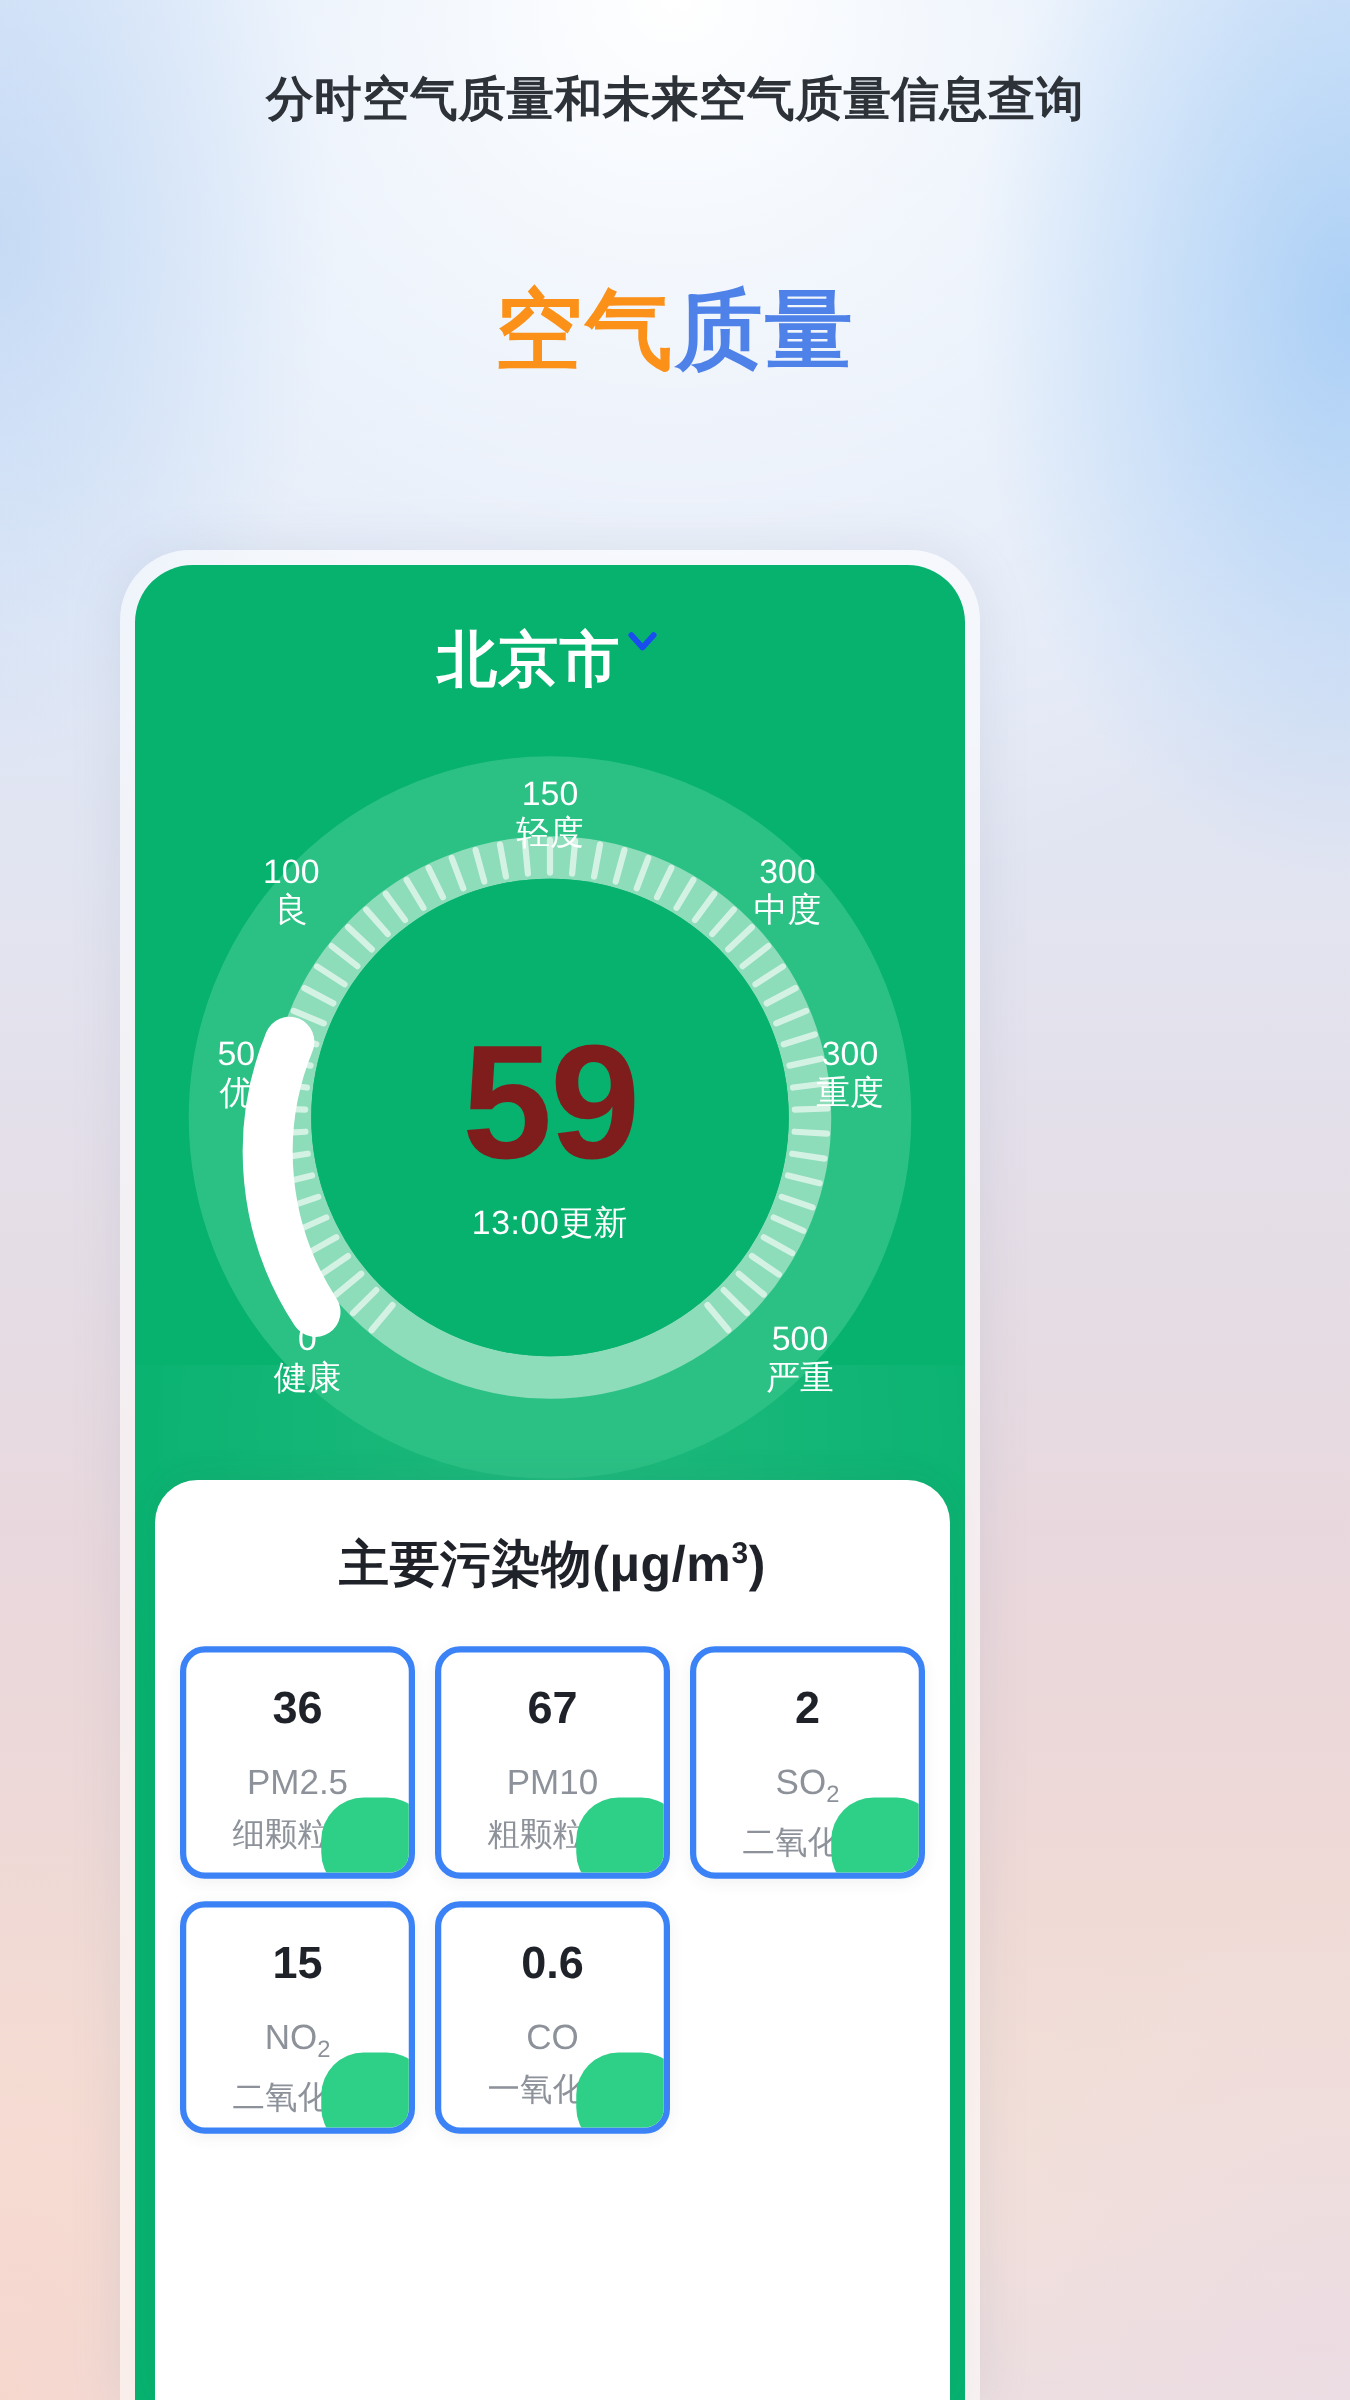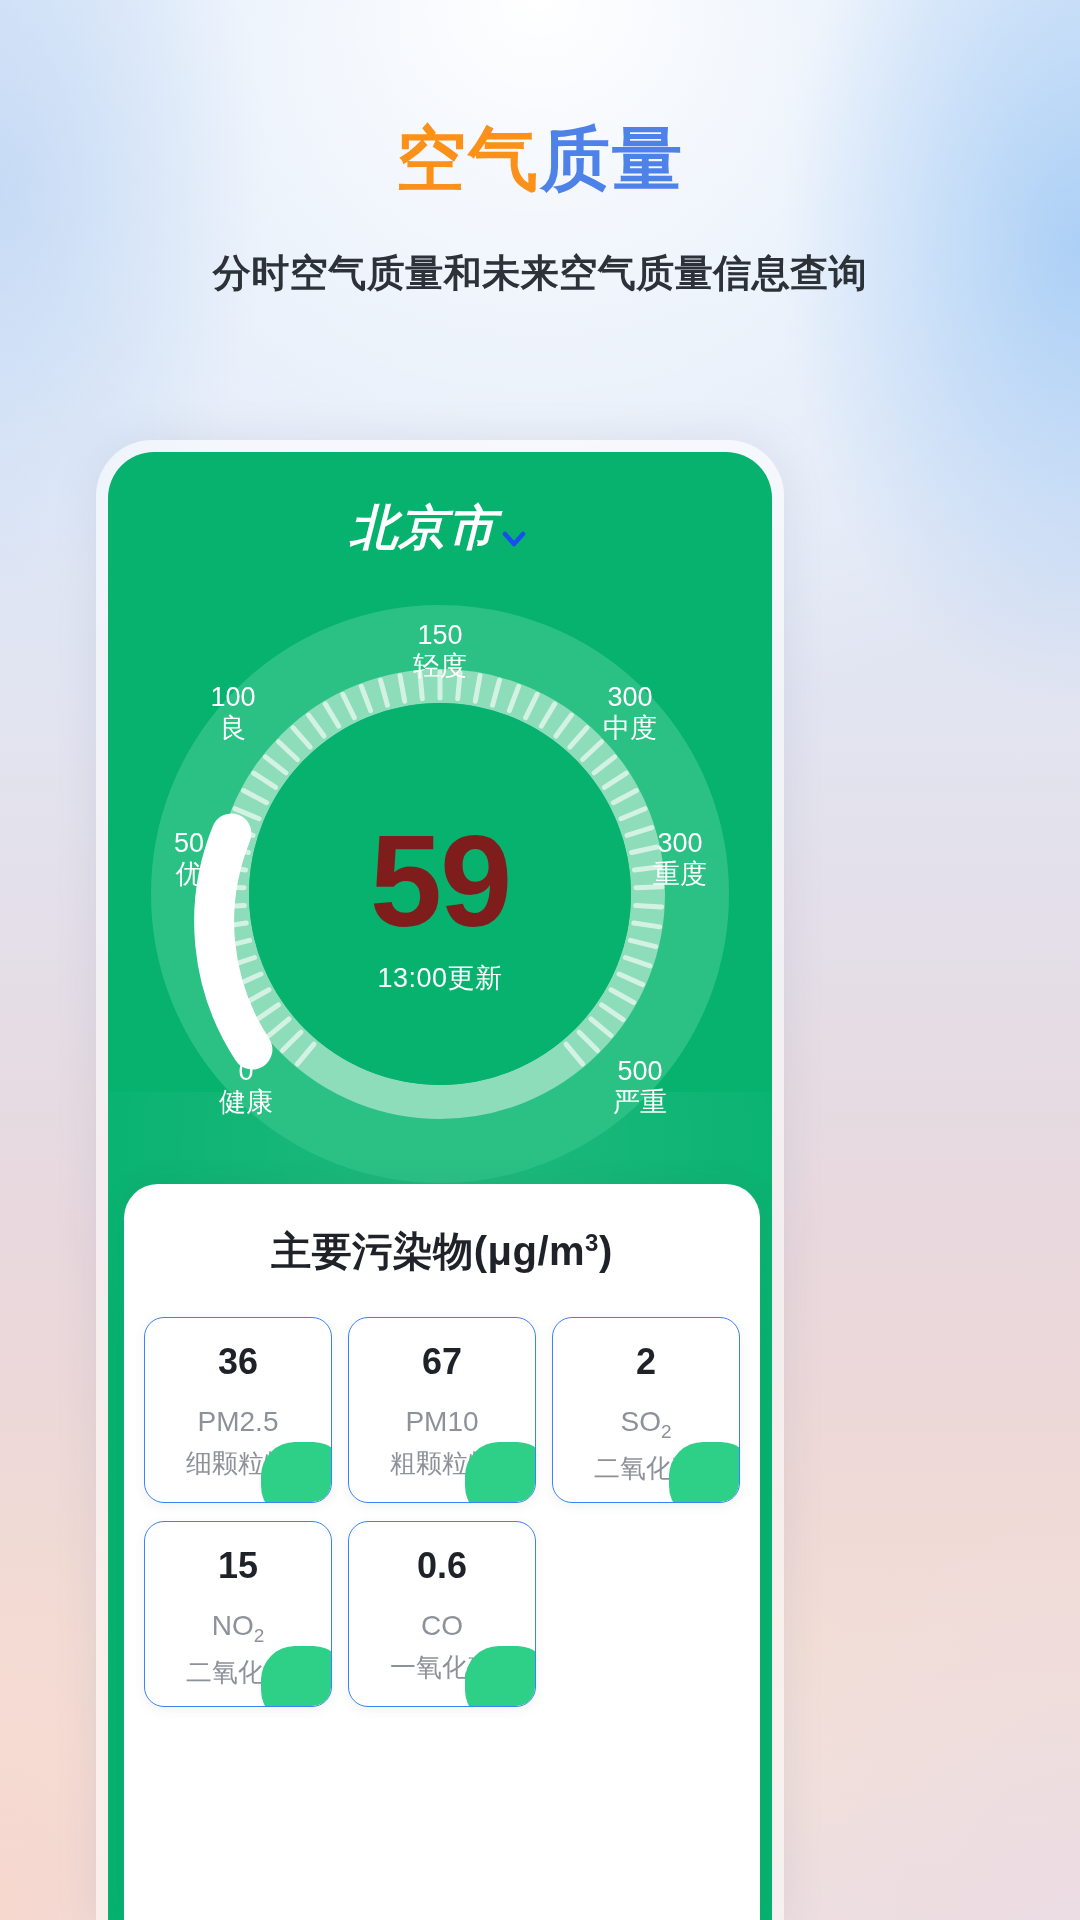--- a/index.html
+++ b/index.html
@@ -113,24 +113,23 @@
     width: 760px;
     height: 560px;
     background: radial-gradient(circle at 50% 10%, rgba(255,255,255,.10) 0%, rgba(255,255,255,0) 62%);
   }
 
   #city-row {
     position: absolute;
     left: 0; right: 0;
     top: 44px;
     display: flex;
-    align-items: flex-end;
+    align-items: flex-start;
     justify-content: center;
     gap: 0;
-    font-style: italic;
   }
   #city-name {
     font-size: 48px;
     font-weight: bold;
     color: #ffffff;
     letter-spacing: 1px;
   }
   #city-chevron { display: block; }
 
   
@@ -220,21 +219,21 @@
   #tile-grid {
     margin: 38px 20px 0 20px;
     display: grid;
     grid-template-columns: repeat(3, 1fr);
     gap: 18px 16px;
   }
   .tile {
     position: relative;
     height: 186px;
     background: #ffffff;
-    border: 1px solid #3b82f6;
+    border: 5px solid #3b82f6;
     border-radius: 20px;
     box-shadow: 0 3px 12px rgba(60,70,90,.07);
     overflow: hidden;
     display: flex;
     flex-direction: column;
     align-items: center;
     justify-content: flex-start;
     padding-top: 26px;
     box-sizing: border-box;
   }
@@ -271,24 +270,24 @@
 <body>
 
 <div id="bg">
   <div id="bg-blue-left"></div>
   <div id="bg-blue-right"></div>
   <div id="bg-pink-left"></div>
   <div id="bg-pink-right"></div>
 </div>
 
 <div id="header">
+  <div id="page-subtitle">分时空气质量和未来空气质量信息查询</div>
   <div id="page-title">
     <span class="title-a">空气</span><span class="title-b">质量</span>
   </div>
-  <div id="page-subtitle">分时空气质量和未来空气质量信息查询</div>
 </div>
 
 <div id="phone-frame"></div>
 
 <div id="aqi-card">
   <div id="card-wedge"></div>
 
   <div id="city-row">
     <span id="city-name">北京市</span>
     <span id="city-chevron">

